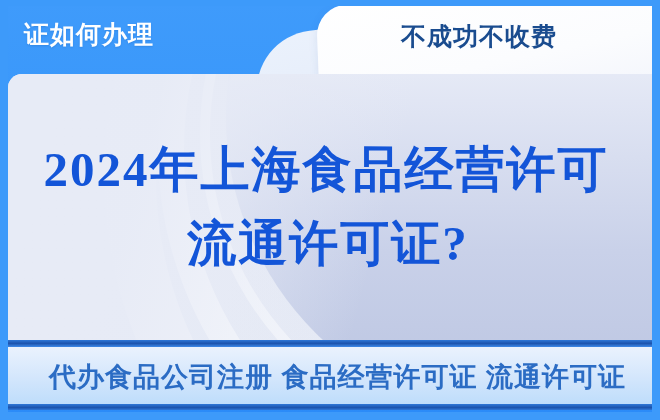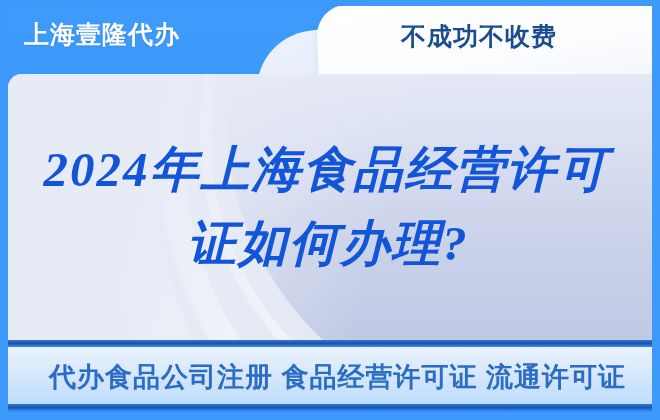--- a/index.html
+++ b/index.html
@@ -91,21 +91,20 @@
   .card-veil{
     position:absolute;left:0;top:0;width:100%;height:100%;
     background:linear-gradient(105deg,rgba(231,235,246,1) 0%,rgba(231,235,246,.98) 22%,rgba(231,235,246,.45) 40%,rgba(231,235,246,0) 58%);
     z-index:4;
   }
 
   .title-block{
     position:absolute;left:0;top:0;width:644px;height:266px;
     display:flex;flex-direction:column;align-items:center;justify-content:center;
     z-index:12;
-    font-style:italic;
   }
   .title-line{
     font-family:"Liberation Serif","DejaVu Serif",serif;
     font-size:49px;font-weight:700;color:#1355d8;
     letter-spacing:2px;line-height:1.52;white-space:nowrap;
   }
   .title-line.l1{margin-left:-8px;}
   .title-line.l2{margin-left:-4px;}
 
   
@@ -141,26 +140,26 @@
 
   <div class="card">
     <div class="arc-big"></div>
     <div class="arc-sweep"></div>
     <div class="arc-ring"></div>
     <div class="arc-ring2"></div>
     <div class="card-veil"></div>
 
     <div class="title-block">
       <div class="title-line l1">2024年上海食品经营许可</div>
-      <div class="title-line l2">证如何办理?</div>
+      <div class="title-line l2">流通许可证?</div>
     </div>
   </div>
 
   <div class="header">
-    <div class="brand">上海壹隆代办</div>
+    <div class="brand">证如何办理</div>
     <div class="slogan">不成功不收费</div>
   </div>
 
   <div class="bottom-sep"></div>
   <div class="bottom">
     <div class="bottom-text">代办食品公司注册 食品经营许可证 流通许可证</div>
   </div>
   <div class="bottom-under"></div>
 
   <div class="frame-edge frame-top"></div>

